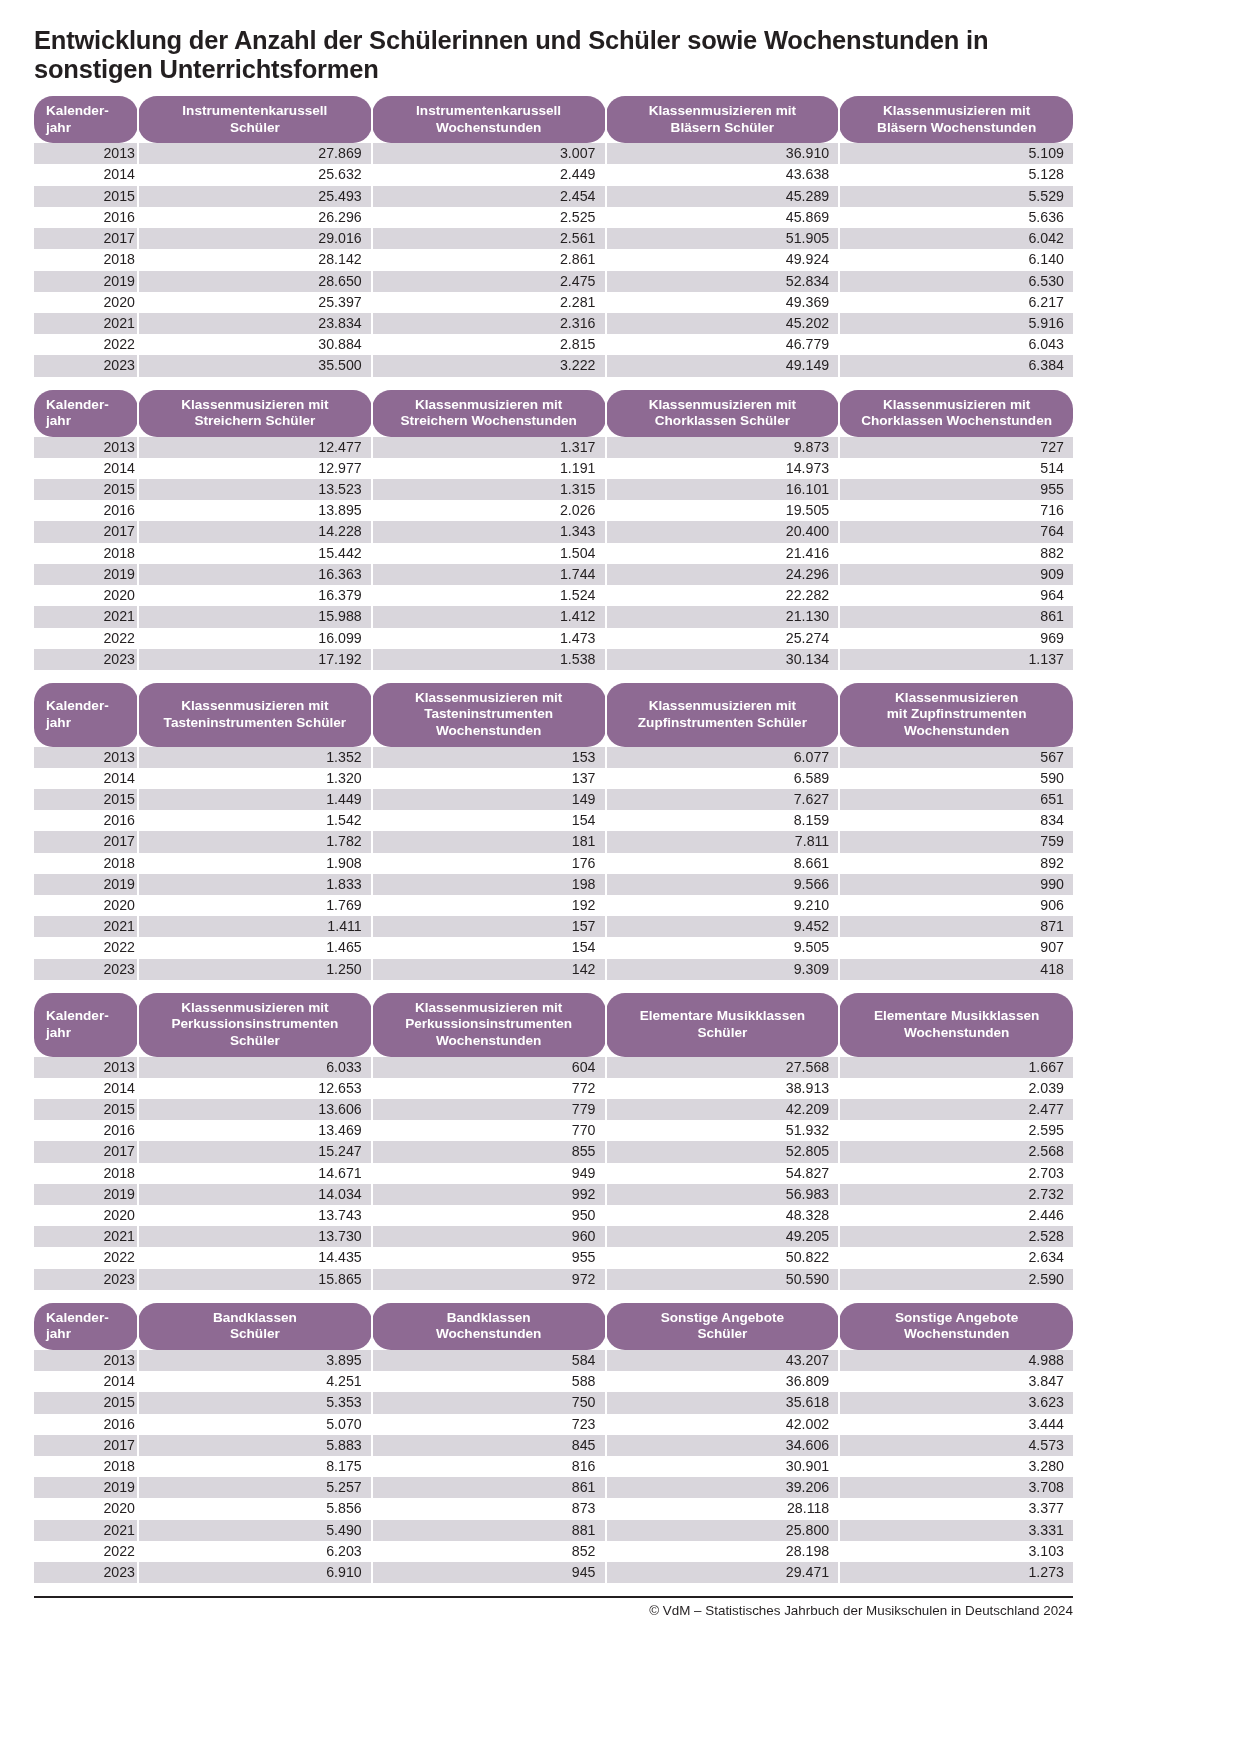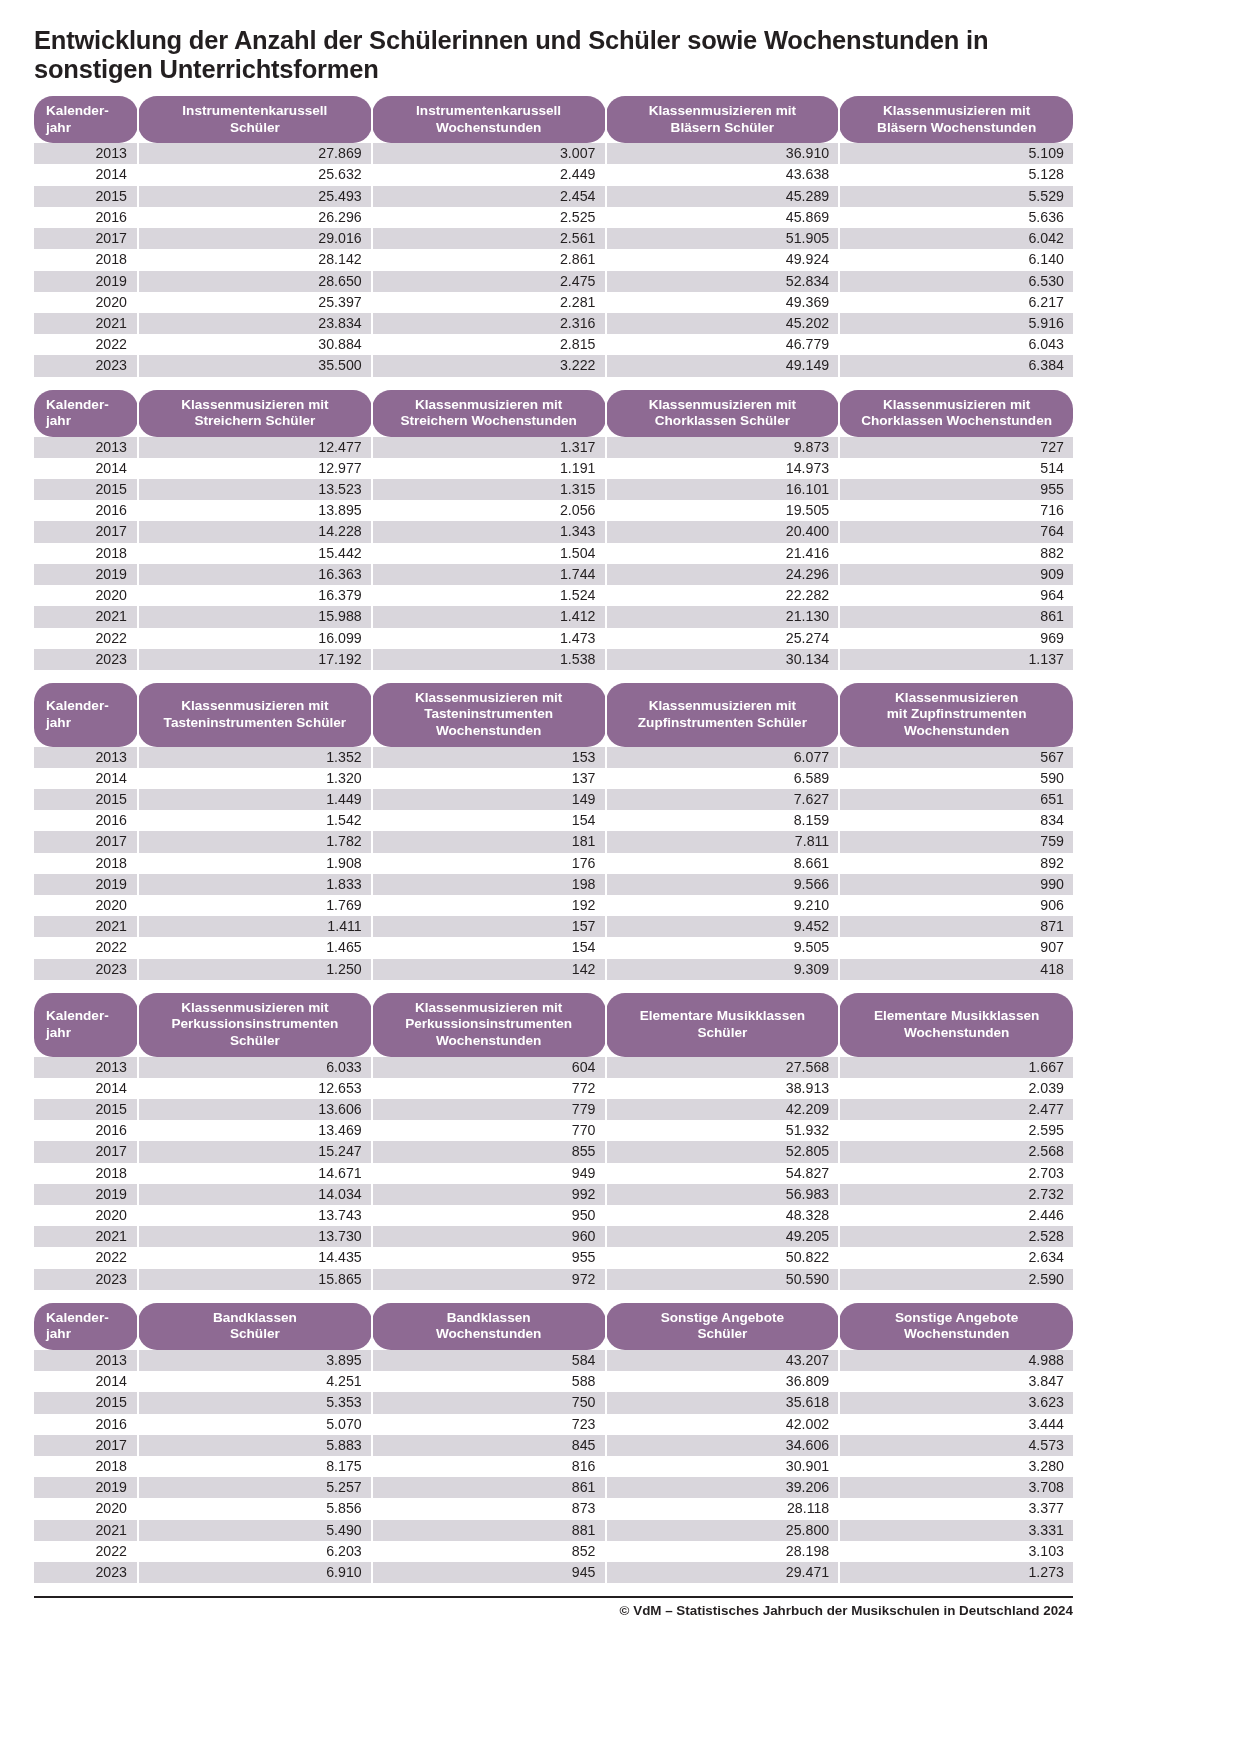--- a/index.html
+++ b/index.html
@@ -56,32 +56,32 @@
     padding: 3px 9px 4px 9px;
     text-align: right;
     border-right: 2px solid #ffffff;
     color: #231f20;
     height: 21px;
   }
   table.tbl td:last-child { border-right: none; }
   table.tbl td.year {
     width: 104px;
     text-align: right;
-    padding-right: 10px;
+    padding-right: 2px;
   }
   tr.odd td { background: #d9d6dc; }
   tr.even td { background: #ffffff; }
   tr.even td { border-right: 2px solid #ffffff; }
   tr.even td.year { background: #ffffff; }
   
   tr.even td { box-shadow: inset -2px 0 0 #ffffff; }
   .footer {
     text-align: right;
     font-size: 13.4px;
-    font-weight: bold;
+    font-weight: normal;
     color: #231f20;
     border-top: 2px solid #231f20;
     padding-top: 5px;
     margin-top: 2px;
   }
   
   table.tbl td, table.tbl th { border-left: 0; }
 </style>
 </head>
 <body>
@@ -207,21 +207,21 @@
           <tr class="odd">
             <td class="year">2015</td>
             <td>13.523</td>
             <td>1.315</td>
             <td>16.101</td>
             <td>955</td>
           </tr>
           <tr class="even">
             <td class="year">2016</td>
             <td>13.895</td>
-            <td>2.056</td>
+            <td>2.026</td>
             <td>19.505</td>
             <td>716</td>
           </tr>
           <tr class="odd">
             <td class="year">2017</td>
             <td>14.228</td>
             <td>1.343</td>
             <td>20.400</td>
             <td>764</td>
           </tr>

